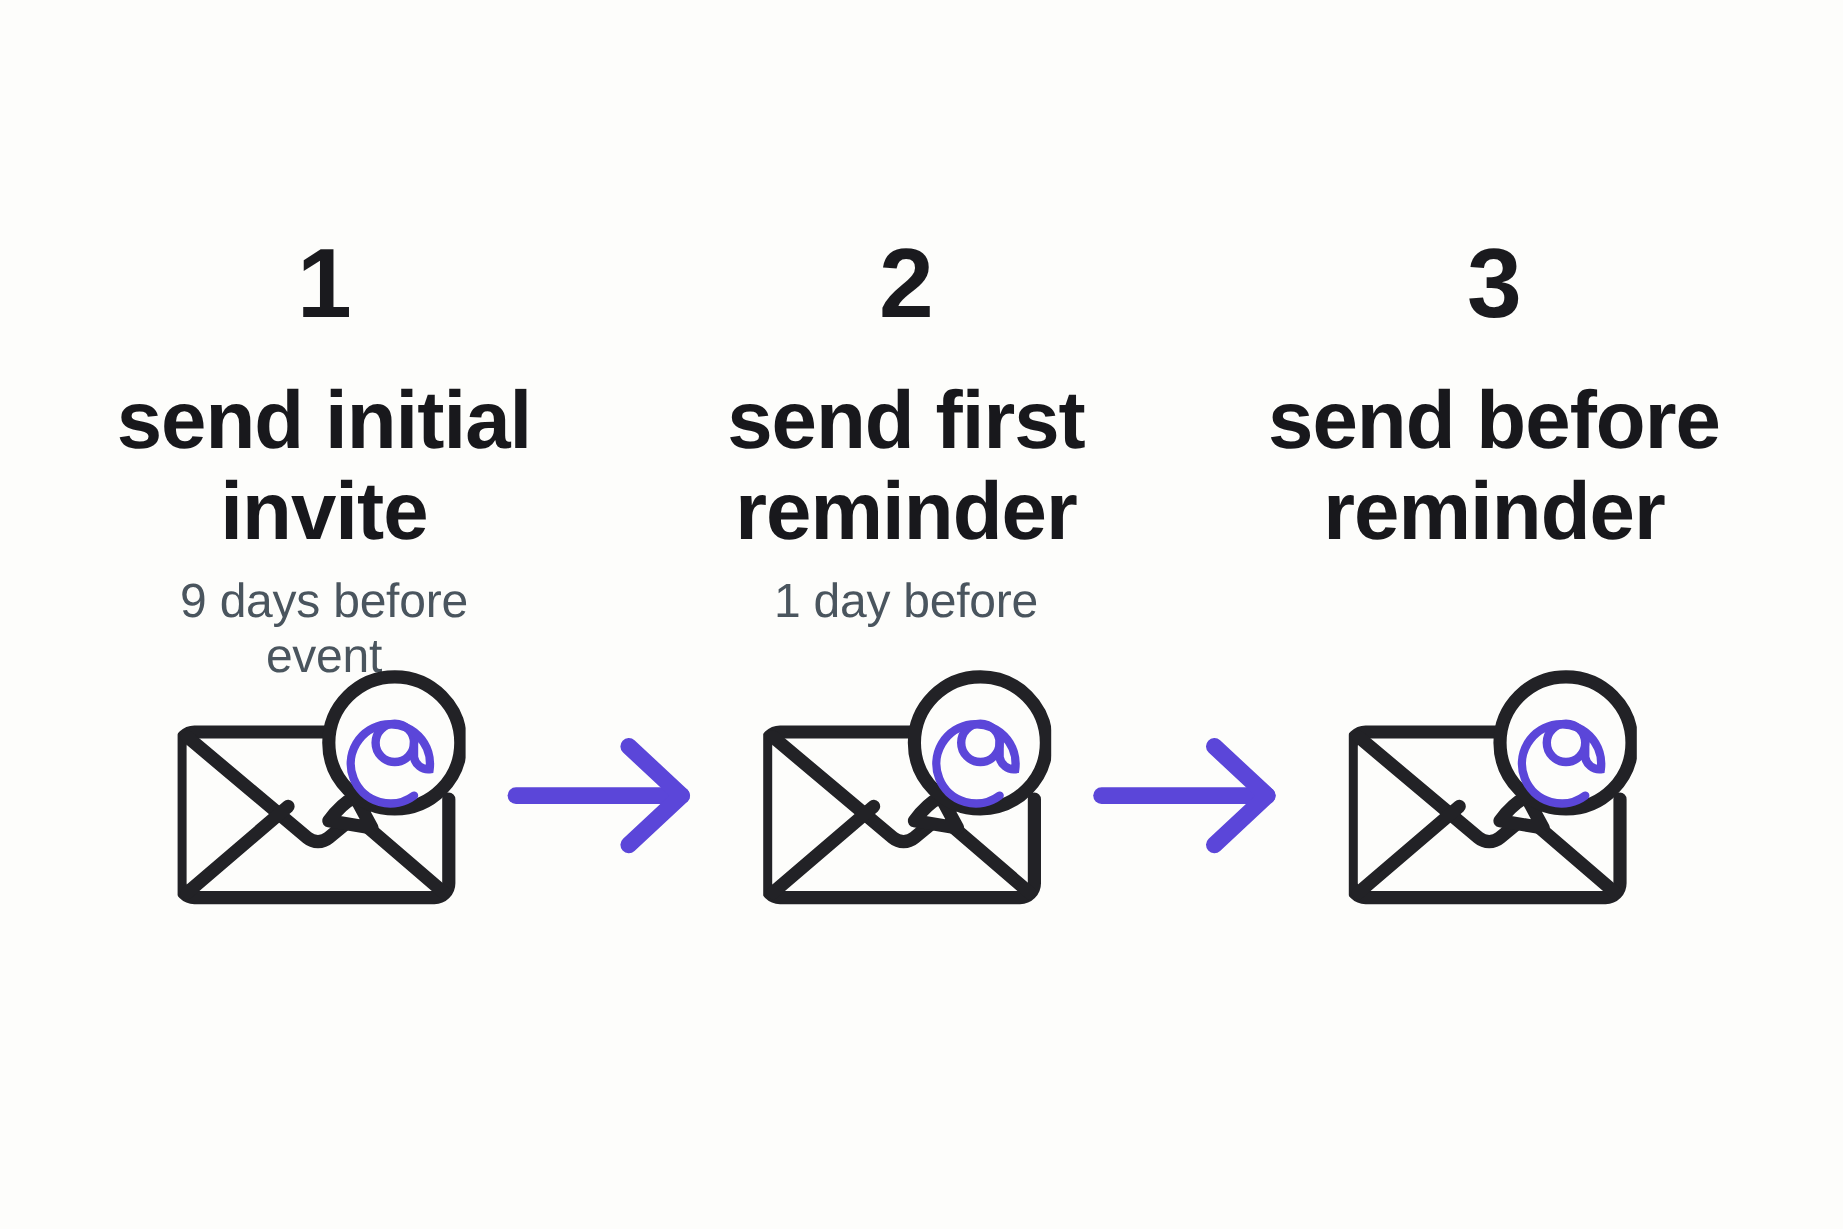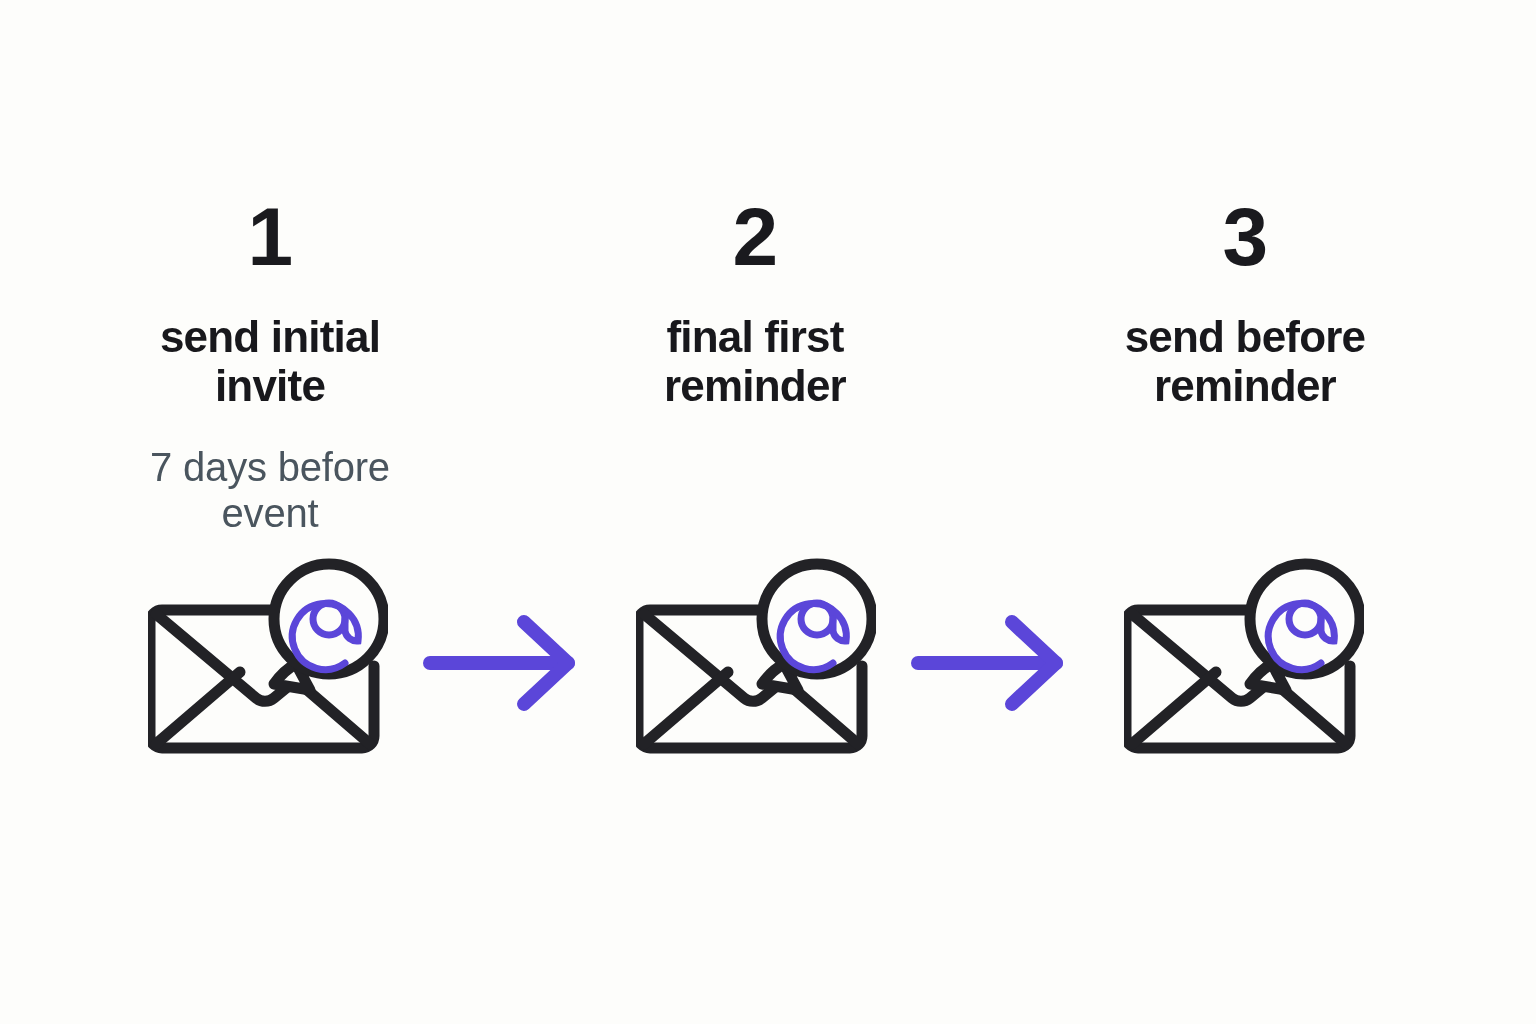--- a/index.html
+++ b/index.html
@@ -36,21 +36,21 @@
     font-size: 82px;
     font-weight: 700;
     line-height: 1;
     color: #1a1a1e;
     letter-spacing: -0.5px;
     height: 92px;
   }
 
   .step-title {
     margin-top: 24px;
-    font-size: 44px;
+    font-size: 68px;
     font-weight: 700;
     line-height: 1.12;
     color: #18181c;
     letter-spacing: -0.8px;
     white-space: pre-line;
     min-height: 118px;
   }
 
   .step-subtitle {
     margin-top: 14px;
@@ -87,28 +87,29 @@
 </style>
 </head>
 <body>
 
 <div id="flow-canvas">
 
   <div class="step step-1">
     <div class="step-number">1</div>
     <div class="step-title">send initial
 invite</div>
-    <div class="step-subtitle">7 days before
+    <div class="step-subtitle">9 days before
 event</div>
   </div>
 
   <div class="step step-2">
     <div class="step-number">2</div>
-    <div class="step-title">final first
+    <div class="step-title">send first
 reminder</div>
+    <div class="step-subtitle">1 day before</div>
   </div>
 
   <div class="step step-3">
     <div class="step-number">3</div>
     <div class="step-title">send before
 reminder</div>
   </div>
 
   <div class="icon-slot icon-1">
     <svg viewBox="0 0 240 205" xmlns="http://www.w3.org/2000/svg">

